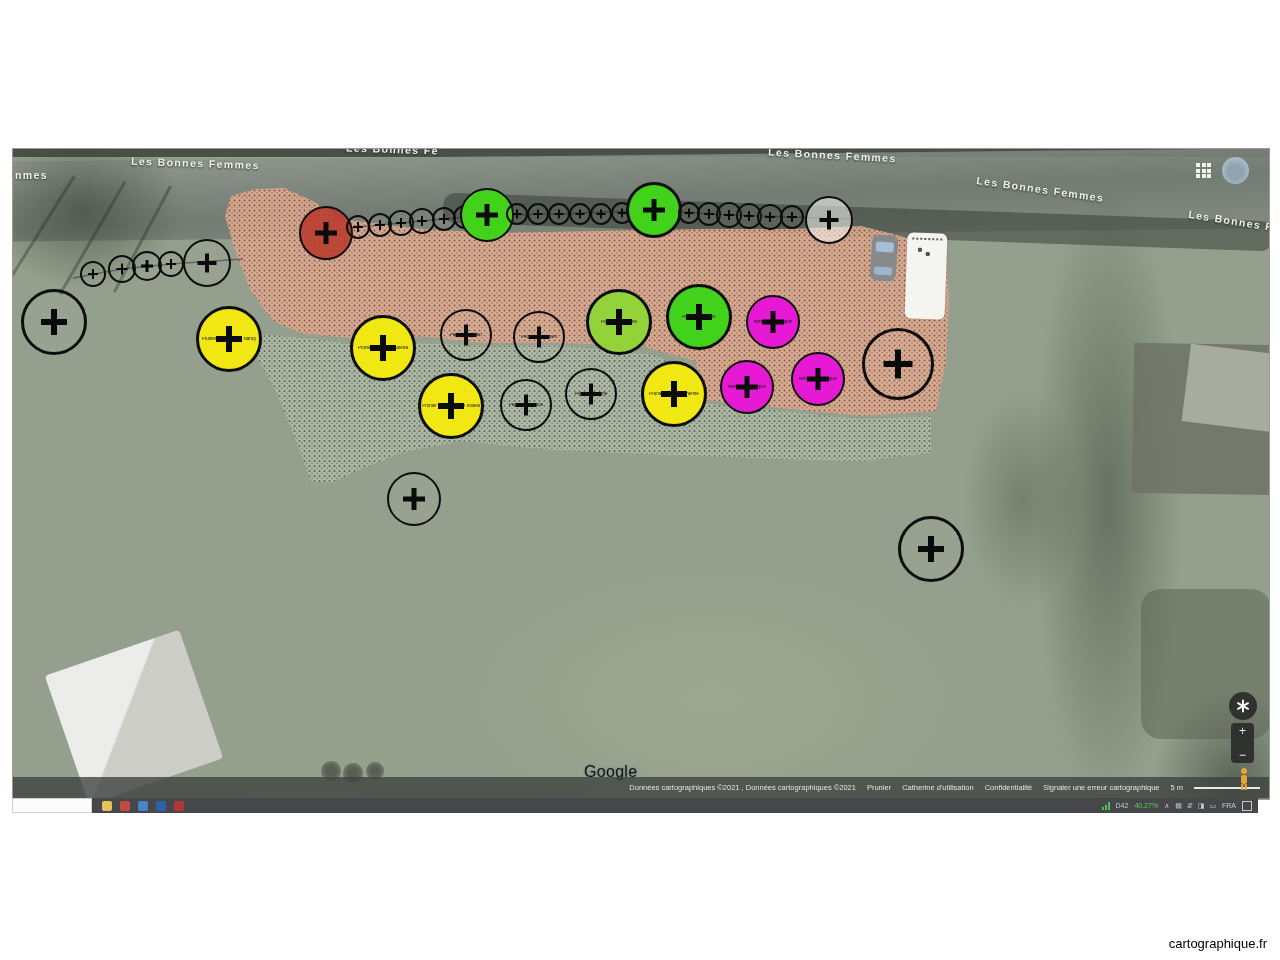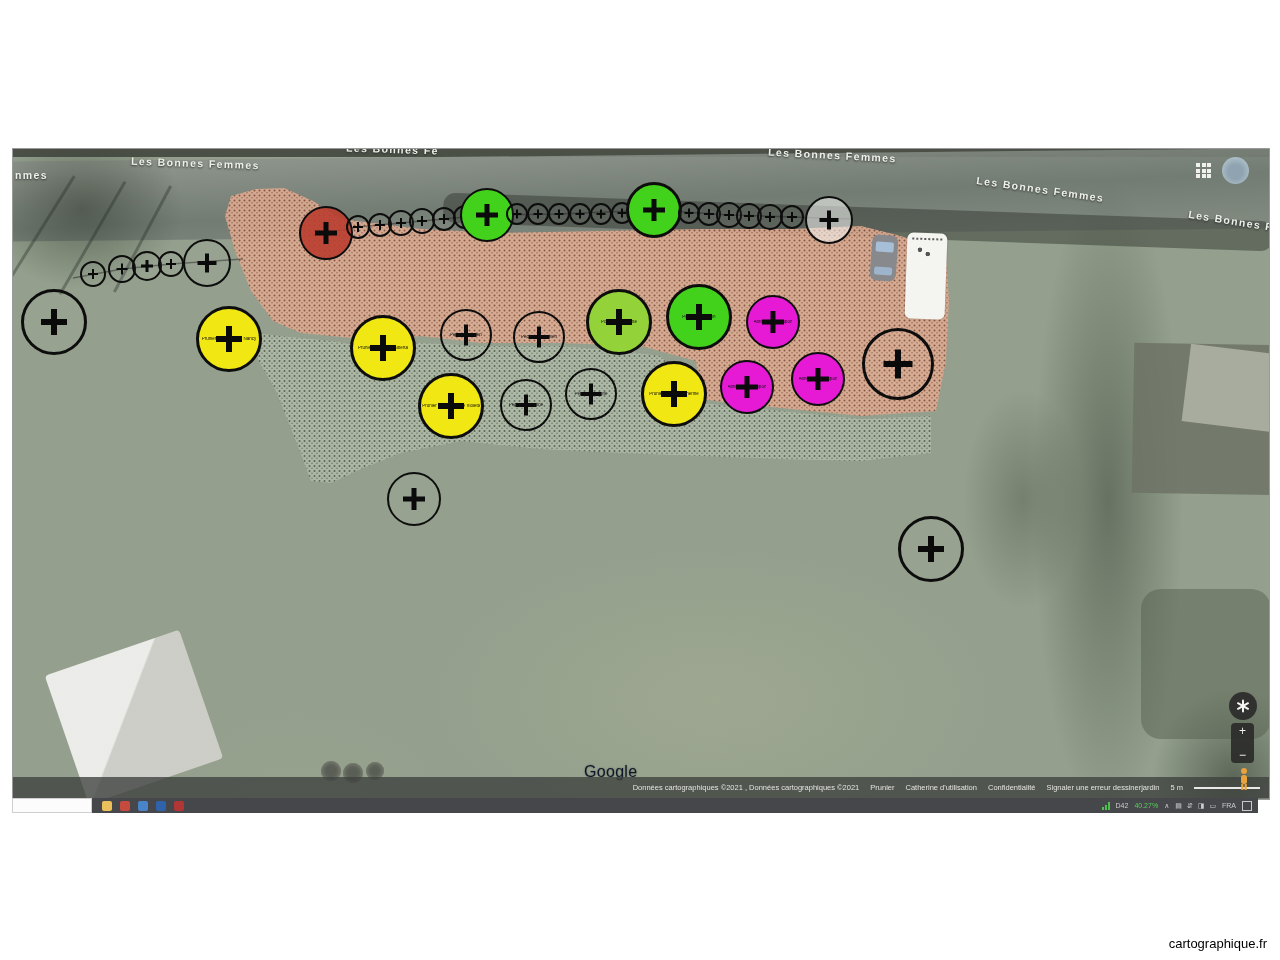--- a/index.html
+++ b/index.html
@@ -350,21 +350,21 @@
       <div class="shrub" style="left: 353px; top: 613px; height: 18px; width: 18px;"></div>
     </div>
 
   <div class="google-logo">Google</div>
   <div class="attr-bar">
     <span style="display:flex;gap:11px;align-items:center;">
         <span>Données cartographiques ©2021 , Données cartographiques ©2021</span>
         <span>Prunier</span>
         <span>Catherine d'utilisation</span>
         <span>Confidentialité</span>
-        <span>Signaler une erreur dessinerjardin</span>
+        <span>Signaler une erreur cartographique</span>
         <span>5 m</span>
       </span>
     <span class="scale-line"></span>
   </div>
 
   <div class="grid-icon">
       <span></span>
       <span></span>
       <span></span>
       <span></span>

